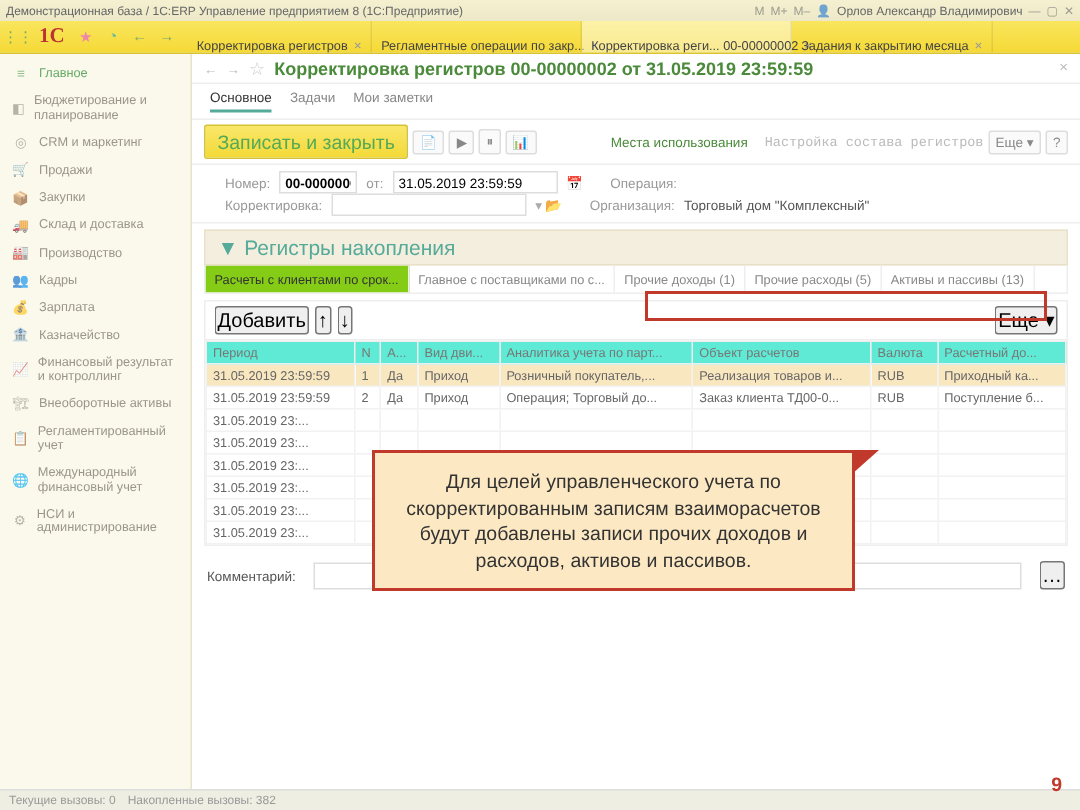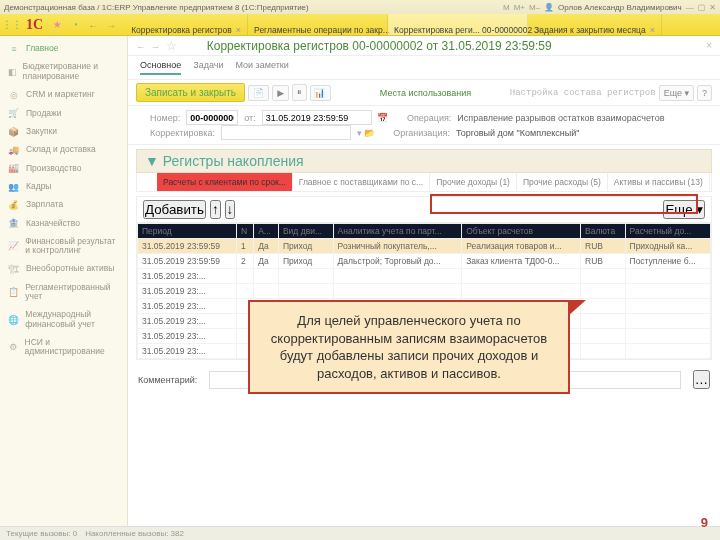--- a/index.html
+++ b/index.html
@@ -15,43 +15,43 @@
   .topbar .tab.active { background:rgba(255,255,255,.45);}
   .topbar .tab .x { margin-left:4px; color:#999; font-size:9px;}
   .layout { display:flex; height: calc(540px - 14px - 22px - 14px); }
   .sidebar { width:128px; background:#fbf9ec; padding:4px 0; border-right:1px solid #e8e4cc;}
   .sidebar .item { display:flex; align-items:center; gap:6px; padding:4px 8px; font-size:8.5px; color:#9a9788; line-height:1.15;}
   .sidebar .item.sel { color:#6a6; font-weight:500;}
   .sidebar .item .ico { width:12px; text-align:center; font-size:9px; opacity:.7;}
   .main { flex:1; display:flex; flex-direction:column; background:#fff;}
   .brdc { display:flex; align-items:center; padding:2px 8px; gap:6px; border-bottom:1px solid #eee; height:20px;}
   .brdc .star { color:#ccc; font-size:12px;}
-  .brdc h1 { font-size:12px; font-weight:normal; color:#4a8a3a;margin-left:24px;}
+  .brdc h1 { font-size:12px; font-weight:bold; color:#4a8a3a;}
   .brdc .close { margin-left:auto; color:#bbb; font-size:10px;}
   .subtabs { display:flex; gap:12px; padding:4px 12px; font-size:9px; border-bottom:1px solid #eee;}
   .subtabs span { color:#888;}
   .subtabs .on { color:#333; border-bottom:2px solid #5a9; padding-bottom:3px;}
   .toolbar { display:flex; align-items:center; gap:3px; padding:3px 8px; border-bottom:1px solid #eee; font-size:9px;}
-  .toolbar .save { background:linear-gradient(#f9e76a,#f3d938); border:1px solid #d6c236; padding:3px 8px; color:#5a5; font-size:10px; border-radius:2px;}
+  .toolbar .save { background:linear-gradient(#f9e76a,#f3d938); border:1px solid #d6c236; padding:3px 8px; color:#5a5; font-size:13px; border-radius:2px;}
   .toolbar .gbtn { border:1px solid #ddd; background:#fafafa; padding:2px 4px; border-radius:2px; color:#888; font-size:9px;}
   .toolbar .link { color:#4a8a3a; text-decoration:none;padding-left:42px;}
   .toolbar .disabled { color:#bbb;font-family:Liberation Mono, monospace;}
   .toolbar .spacer { flex:1;}
   .form { padding:4px 22px; display:flex; flex-direction:column; gap:0; font-size:9px; border-bottom:1px solid #eee;}
   .form .row { display:flex; align-items:center; gap:6px;}
   .form label { color:#999;}
   .form input { border:1px solid #ddd; padding:1px 3px; font-size:9px; height:15px;}
   .section-h { background:#f4eede; padding:3px 8px; font-size:14px; color:#5a9; border:1px solid #e8e0c8; margin:4px 8px 0;}
   .subtabs2 { display:flex; margin:0 8px; border:1px solid #eee; border-top:none; overflow:hidden;}
   .subtabs2 .t { padding:4px 6px; font-size:8.5px; color:#888; border-right:1px solid #eee; white-space:nowrap;}
-  .subtabs2 .t.on { background:#ef4444; color:#333;margin-left:20px;}
+  .subtabs2 .t.on { background:#84cc16; color:#333;}
   .tblwrap { margin:4px 8px; border:1px solid #eee; position:relative;}
   .tbltool { padding:3px 6px; border-bottom:1px solid #eee; display:flex; gap:4px;}
   table { width:100%; border-collapse:collapse; font-size:8.5px;}
-  th { background:#0f172a; border:1px solid #eee; padding:2px 4px; font-weight:normal; color:#777; text-align:left; white-space:nowrap;}
+  th { background:#5eead4; border:1px solid #eee; padding:2px 4px; font-weight:normal; color:#777; text-align:left; white-space:nowrap;}
   td { border:1px solid #f2f2f2; padding:2px 4px; color:#666; white-space:nowrap; overflow:hidden;}
   tr.sel td { background:#f9e7c0;}
   .comment { padding:6px 10px; display:flex; align-items:center; gap:12px;}
   .comment input { flex:1; border:1px solid #ddd; height:18px; padding:2px 4px;}
   .statusbar { height:14px; background:#efeee3; border-top:1px solid #ddd; font-size:8px; color:#999; padding:0 6px; display:flex; align-items:center; gap:8px;}
   .slide-num { position:absolute; right:12px; bottom:10px; color:#c0392b; font-size:13px; font-weight:bold;}
   .callout { position:absolute; left:248px; top:300px; width:322px; background:#fce9c3; border:2px solid #c0392b; padding:10px 12px; font-family:Arial; font-size:13px; color:#333; text-align:center; line-height:1.35;}
   .callout::after { content:""; position:absolute; right:-18px; top:-2px; width:0;height:0; border-left:18px solid #c0392b; border-top:0; border-bottom:16px solid transparent;}
   .hlbox { position:absolute; left:430px; top:194px; width:268px; height:20px; border:2px solid #c0392b;}
 </style>
@@ -189,21 +189,20 @@
       <button class="gbtn">?</button>
     </div>
     <div class="form">
       <div class="row">
         <label>Номер:</label>
         <input style="width: 52px; font-weight: bold;" value="00-00000002">
         <label>от:</label>
         <input style="width: 110px;" value="31.05.2019 23:59:59">
         <span style="color:#aaa;">📅</span>
         <label style="margin-left:12px;">Операция:</label>
-        <span style="color:#666;">Исправление разрывов остатков взаиморасчетов</span>
       </div>
       <div class="row">
         <label>Корректировка:</label>
         <input style="width: 130px;">
         <span style="color:#aaa;">▾ 📂</span>
         <label style="margin-left:12px;">Организация:</label>
         <span>Торговый дом "Комплексный"</span>
       </div>
     </div>
     <div class="section-h">▼ <span>Регистры накопления</span></div>
@@ -244,21 +243,21 @@
               <td>Розничный покупатель,...</td>
               <td>Реализация товаров и...</td>
               <td>RUB</td>
               <td>Приходный ка...</td>
             </tr>
             <tr>
               <td>31.05.2019 23:59:59</td>
               <td>2</td>
               <td>Да</td>
               <td>Приход</td>
-              <td>Дальстрой; Торговый до...</td>
+              <td>Операция; Торговый до...</td>
               <td>Заказ клиента ТД00-0...</td>
               <td>RUB</td>
               <td>Поступление б...</td>
             </tr>
             <tr>
               <td>31.05.2019 23:...</td>
               <td></td>
               <td></td>
               <td></td>
               <td></td>

